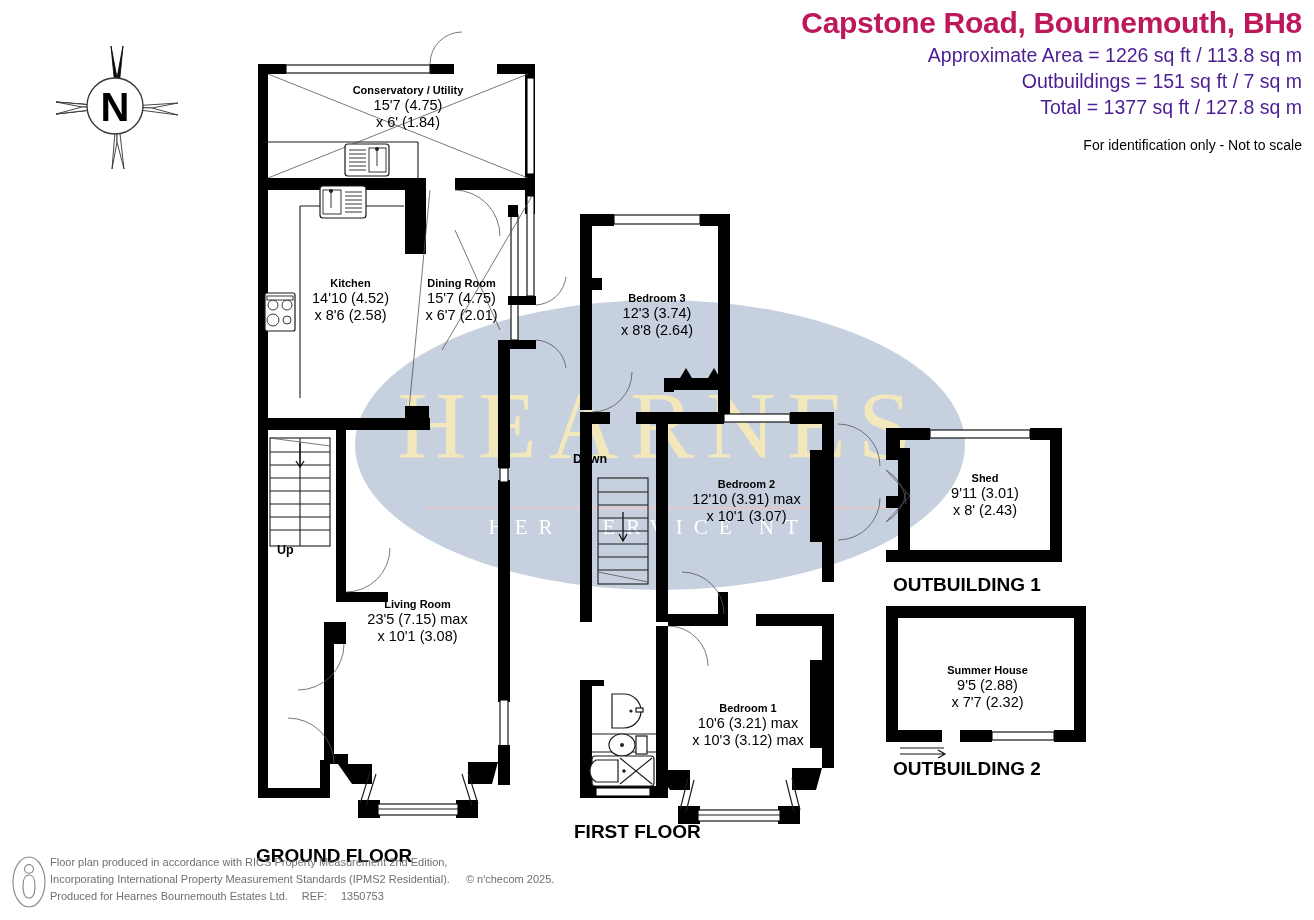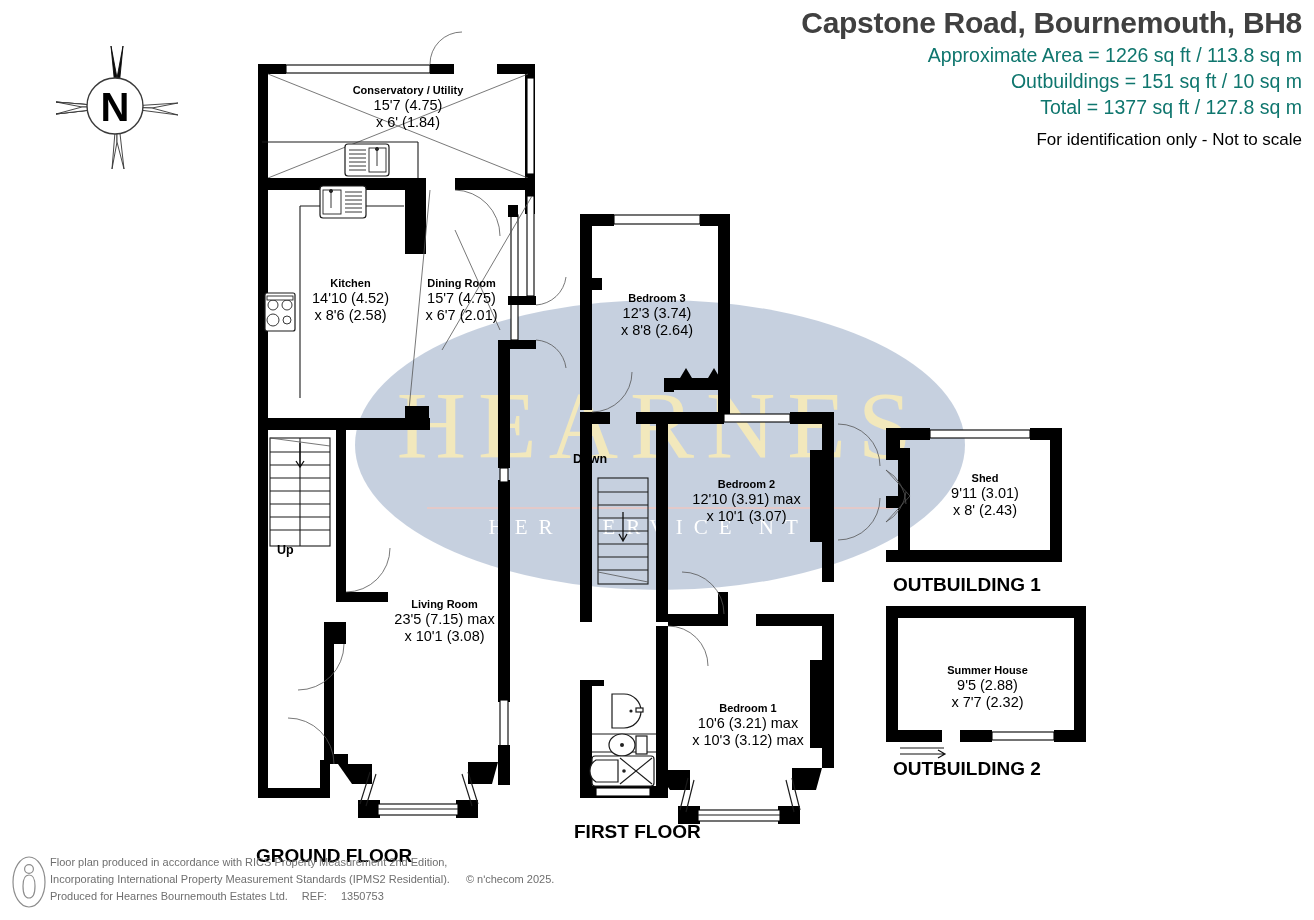--- a/index.html
+++ b/index.html
@@ -18,35 +18,35 @@
   
   .header {
     position: absolute;
     right: 12px; top: 4px;
     text-align: right;
     width: 560px;
   }
   .title {
     font-size: 30px;
     font-weight: bold;
-    color: #404040;
+    color: #be185d;
     letter-spacing: -0.3px;
     line-height: 1.25;
     white-space: nowrap;
   }
   .area-line {
     font-size: 19.5px;
-    color: #0f766e;
+    color: #4c1d95;
     line-height: 1.30;
     margin-top: 1px;
   }
   .notice {
-    font-size: 17px;
+    font-size: 14px;
     color: #000;
-    margin-top: 9px;
+    margin-top: 16px;
   }
 
   
   .compass { position: absolute; left: 52px; top: 42px; width: 130px; height: 130px; }
 
   
   .watermark {
     position: absolute;
     left: 355px; top: 300px;
     width: 610px; height: 290px;
@@ -138,21 +138,21 @@
   .copy-sp { display: inline-block; width: 16px; }
 </style>
 </head>
 <body>
 
 <div id="root">
 
   <div class="header">
     <div class="title">Capstone Road, Bournemouth, BH8</div>
     <div class="area-line">Approximate Area = 1226 sq ft / 113.8 sq m</div>
-    <div class="area-line">Outbuildings = 151 sq ft / 10 sq m</div>
+    <div class="area-line">Outbuildings = 151 sq ft / 7 sq m</div>
     <div class="area-line">Total = 1377 sq ft / 127.8 sq m</div>
     <div class="notice">For identification only - Not to scale</div>
   </div>
 
   <div class="compass">
     <svg width="130" height="130" viewBox="0 0 130 130">
 
       <g stroke="#333" stroke-width="0.9" fill="#ffffff">
 
         <path d="M65 65 L4 60 L65 65 L4 72 Z" fill="#fdfdfd"></path>
@@ -455,21 +455,21 @@
     <div class="rdim">14'10 (4.52)</div>
     <div class="rdim">x 8'6 (2.58)</div>
   </div>
 
   <div class="room" id="lbl-dining" style="left:394px; top:277px; width:135px;">
     <div class="rname">Dining Room</div>
     <div class="rdim">15'7 (4.75)</div>
     <div class="rdim">x 6'7 (2.01)</div>
   </div>
 
-  <div class="room" id="lbl-living" style="left:372px; top:598px; width:145px;">
+  <div class="room" id="lbl-living" style="left:345px; top:598px; width:145px;">
     <div class="rname">Living Room</div>
     <div class="rdim">23'5 (7.15) max</div>
     <div class="rdim">x 10'1 (3.08)</div>
   </div>
 
   <div class="room" id="lbl-bed3" style="left:597px; top:292px; width:120px;">
     <div class="rname">Bedroom 3</div>
     <div class="rdim">12'3 (3.74)</div>
     <div class="rdim">x 8'8 (2.64)</div>
   </div>

